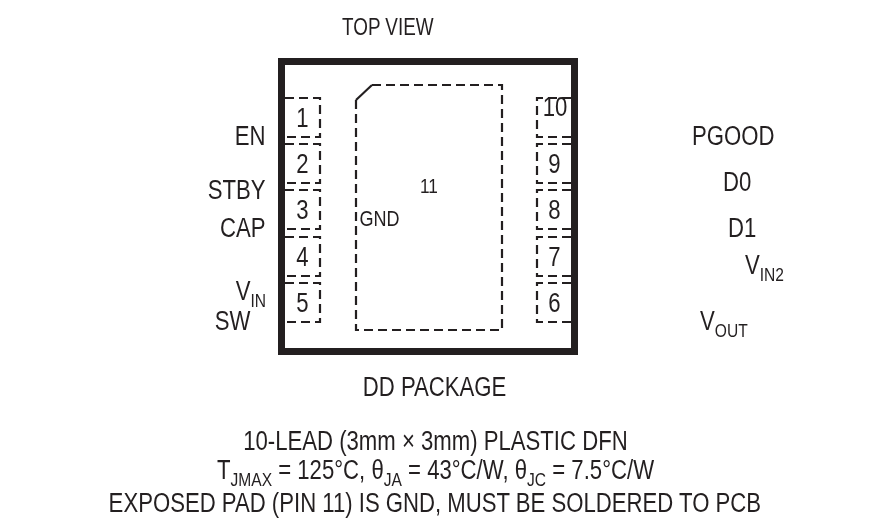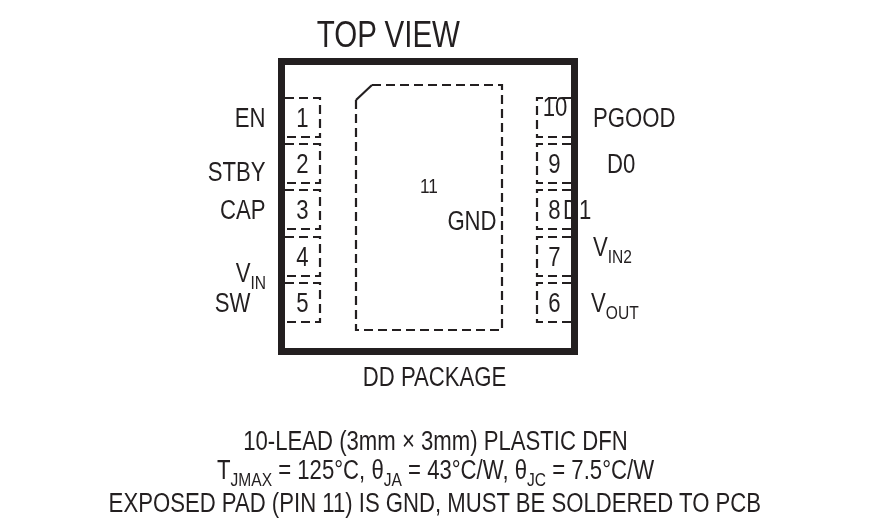--- a/index.html
+++ b/index.html
@@ -1,32 +1,32 @@
 <!DOCTYPE html>
 <html><head>
 <meta charset="utf-8">
 <style>
   html, body { margin: 0; padding: 0; background: #ffffff; }
   body { width: 870px; height: 530px; position: relative; overflow: hidden;
          font-family: "Liberation Sans", "DejaVu Sans", sans-serif; color: #231f20; }
   .narrow { transform: scaleX(0.82); transform-origin: center; display: inline-block; white-space: nowrap; }
   .abs { position: absolute; }
-  .title { left: 0; width: 776px; top: 14px; text-align: center; font-size: 36px; }
+  .title { left: 0; width: 776px; top: 14px; text-align: center; font-size: 23px; }
   .pkg { left: 278px; top: 58px; width: 300px; height: 297px; box-sizing: border-box;
          border: 7px solid #231f20; }
   svg.overlay { position: absolute; left: 0; top: 0; }
-  .lbl { font-size: 27px; line-height: 30px; height: 30px; }
+  .lbl { font-size: 27px; line-height: 30px; height: 30px; margin-top: 18px; }
   .lbl-left { width: 200px; text-align: right; }
   .lbl-left .narrow { transform-origin: right center; }
-  .lbl-right { width: 200px; text-align: left; }
+  .lbl-right { width: 200px; text-align: right; }
   .lbl-right .narrow { transform-origin: left center; }
   .pinnum { font-size: 27px; width: 36px; text-align: center; line-height: 30px; }
   .sub { font-size: 19px; vertical-align: -7px; }
   .pad-num { left: 355px; width: 147px; text-align: center; font-size: 21px; top: 174px; }
-  .pad-name { left: 355px; width: 147px; text-align: right; font-size: 27px; top: 206px; }
+  .pad-name { left: 355px; width: 147px; text-align: left; font-size: 22px; top: 206px; }
   .caption { left: 0; width: 870px; text-align: center; font-size: 27px; }
 </style>
 </head>
 <body>
 
 <div class="abs title">
   <span class="narrow">TOP VIEW</span>
 </div>
 
 <div class="abs pkg"></div>
@@ -63,29 +63,29 @@
 <div class="abs pinnum" style="left:537px;top:242px"><span class="narrow">7</span></div>
 <div class="abs pinnum" style="left:537px;top:288px"><span class="narrow">6</span></div>
 
 <div class="abs lbl lbl-left" style="left:66px;top:103px"><span class="narrow"><span>EN</span></span></div>
 <div class="abs lbl lbl-left" style="left:66px;top:157px"><span class="narrow"><span>STBY</span></span></div>
 <div class="abs lbl lbl-left" style="left:66px;top:195px"><span class="narrow"><span>CAP</span></span></div>
 <div class="abs lbl lbl-left" style="left:66px;top:258px"><span class="narrow"><span>V</span><span class="sub">IN</span></span></div>
 <div class="abs lbl lbl-left" style="left:50px;top:288px"><span class="narrow"><span>SW</span></span></div>
 
 <div class="abs lbl lbl-right" style="left:593px;top:103px"><span class="narrow"><span>PGOOD</span></span></div>
-<div class="abs lbl lbl-right" style="left:607px;top:149px"><span class="narrow"><span>D0</span></span></div>
+<div class="abs lbl lbl-right" style="left:558px;top:149px"><span class="narrow"><span>D0</span></span></div>
 <div class="abs lbl lbl-right" style="left:563px;top:195px"><span class="narrow"><span>D1</span></span></div>
 <div class="abs lbl lbl-right" style="left:593px;top:232px"><span class="narrow"><span>V</span><span class="sub">IN2</span></span></div>
-<div class="abs lbl lbl-right" style="left:591px;top:288px"><span class="narrow"><span>V</span><span class="sub">OUT</span></span></div>
+<div class="abs lbl lbl-right" style="left:558px;top:288px"><span class="narrow"><span>V</span><span class="sub">OUT</span></span></div>
 
 <div class="abs pad-num"><span class="narrow">11</span></div>
 <div class="abs pad-name"><span class="narrow">GND</span></div>
 
-<div class="abs caption" style="top:362px">
+<div class="abs caption" style="top:372px">
   <span class="narrow">DD PACKAGE</span>
 </div>
 <div class="abs caption" style="top:426px">
   <span class="narrow">10-LEAD (3mm × 3mm) PLASTIC DFN</span>
 </div>
 
 <div class="abs caption" style="top:455px">
   <span class="narrow">
     <span>T</span><span class="sub">JMAX</span><span style="white-space:pre"> = 125°C, </span><span>θ</span><span class="sub">JA</span><span style="white-space:pre"> = 43°C/W, </span><span>θ</span><span class="sub">JC</span><span style="white-space:pre"> = 7.5°C/W</span>
   </span>

